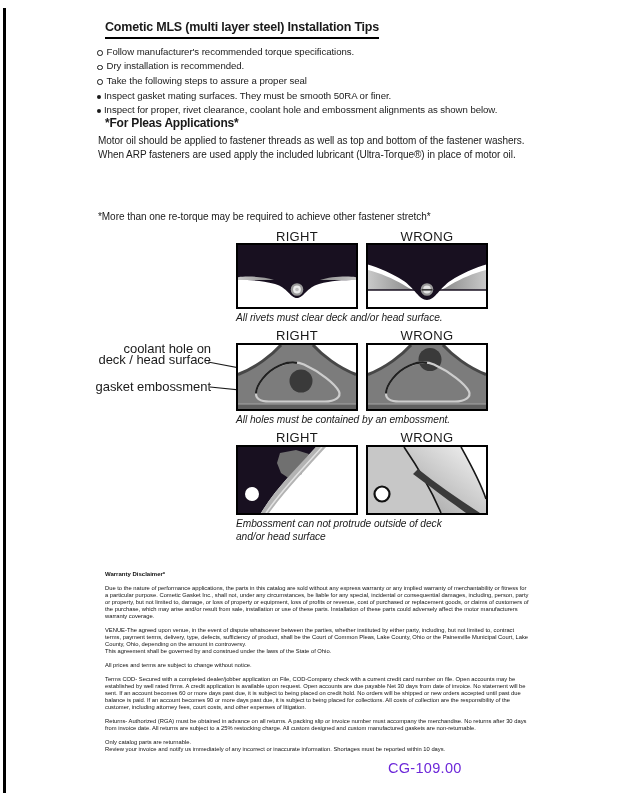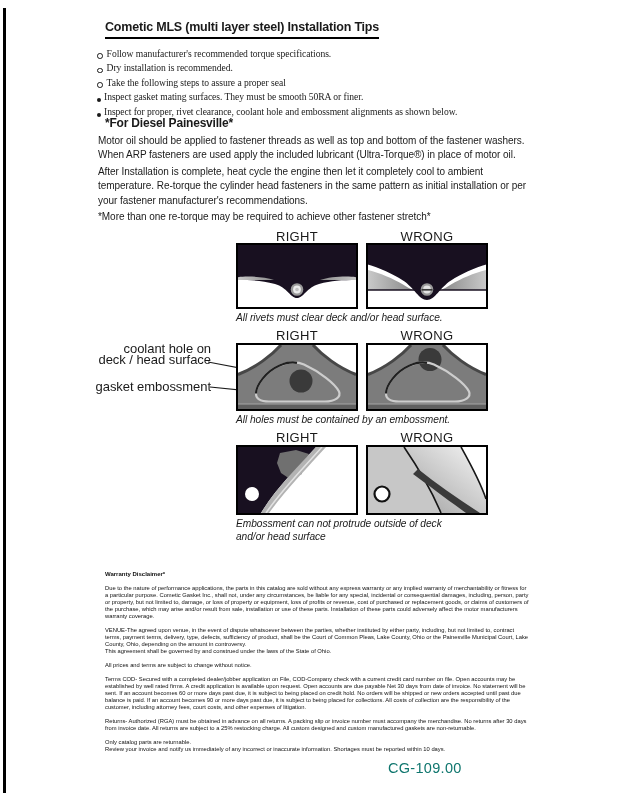--- a/index.html
+++ b/index.html
@@ -2,42 +2,42 @@
 <html><head>
 <meta charset="utf-8">
 <style>
   html,body{margin:0;padding:0;background:#fff;}
   .page{position:relative;width:618px;height:800px;background:#ffffff;overflow:hidden;
         font-family:"Liberation Sans", sans-serif;color:#1a1a1a;padding-left:7px;}
   .leftbar{position:absolute;left:3px;top:8px;width:3px;height:785px;background:#000;}
   .title{position:absolute;left:105px;top:20px;font-size:12.5px;font-weight:bold;
          letter-spacing:-0.2px;border-bottom:2px solid #000;padding-bottom:2.5px;white-space:nowrap;}
   .bullets{position:absolute;left:97px;top:44px;font-size:9.6px;letter-spacing:-0.05px;}
-  .bline{display:flex;align-items:flex-end;height:14.6px;font-family:Liberation Serif, serif;}
+  .bline{display:flex;align-items:center;height:14.6px;}
   .marker-o{flex:none;width:3.6px;height:3.6px;border:1px solid #1a1a1a;border-radius:50%;margin:3.2px 4px 0 0;}
   .marker-dot{flex:none;width:4px;height:4px;background:#1a1a1a;border-radius:50%;margin:3px 3px 0 0;}
   .sub{}
   .h2{position:absolute;left:105px;top:116px;font-size:12px;font-weight:bold;letter-spacing:-0.2px;}
   .para{position:absolute;left:98px;width:430px;font-size:10px;line-height:14.3px;letter-spacing:-0.05px;}
   #p1{top:134px;} #p2{top:165px;} #pnote{top:210px;}
   .fig-header{position:absolute;width:122px;text-align:center;font-size:13px;letter-spacing:0.3px;}
   .fig-box{position:absolute;width:122px;}
   .fig-box svg{display:block;}
   .fig-caption{position:absolute;font-size:10.2px;letter-spacing:-0.05px;line-height:13px;font-style:italic;}
   #cap1{left:236px;top:311px;width:300px;}
   #cap2{left:236px;top:413px;width:252px;}
   #cap3{left:236px;top:517px;width:235px;}
   .annot{position:absolute;font-size:13px;letter-spacing:-0.05px;text-align:right;line-height:11.3px;width:127px;left:84px;}
   #annot1{top:343px;} #annot2{top:381px;}
   .leaders{position:absolute;left:208px;top:348px;width:100px;height:50px;}
   .warranty{position:absolute;left:105px;top:571px;width:426px;font-size:5.8px;line-height:7.1px;color:#111;}
   .warranty p{margin:0 0 6.8px 0;}
   .warranty .whead{font-weight:bold;font-size:6px;margin-bottom:6.5px;}
   .preline{white-space:pre-line;}
-  .footer-code{position:absolute;left:388px;top:760px;font-size:14.5px;letter-spacing:0.3px;color:#0f766e;}
+  .footer-code{position:absolute;left:388px;top:760px;font-size:14.5px;letter-spacing:0.3px;color:#6d28d9;}
 </style>
 </head>
 <body>
 
 <div class="page">
   <div class="leftbar"></div>
 
   <div class="title">Cometic MLS (multi layer steel) Installation Tips</div>
 
   <div class="bullets">
@@ -56,23 +56,22 @@
     <div class="bline sub">
       <span class="marker-dot"></span>
       <span>Inspect gasket mating surfaces.  They must be smooth 50RA or finer.</span>
     </div>
     <div class="bline sub">
       <span class="marker-dot"></span>
       <span>Inspect for proper, rivet clearance, coolant hole and embossment alignments as shown below.</span>
     </div>
   </div>
 
-  <div class="h2">*For Diesel Painesville*</div>
+  <div class="h2">*For Pleas Applications*</div>
   <div class="para" id="p1">Motor oil should be applied to fastener threads as well as top and bottom of the fastener washers. When ARP fasteners are used apply the included lubricant (Ultra-Torque®) in place of motor oil.</div>
-  <div class="para" id="p2">After Installation is complete, heat cycle the engine then let it completely cool to ambient temperature. Re-torque the cylinder head fasteners in the same pattern as initial installation or per your fastener manufacturer's recommendations.</div>
   <div class="para" id="pnote">*More than one re-torque may be required to achieve other fastener stretch*</div>
 
   <div class="fig-header" style="left:236px;top:229px;">RIGHT</div>
   <div class="fig-header" style="left:366px;top:229px;">WRONG</div>
 
   <div class="fig-box" style="left:236px;top:243px;">
     <svg width="122" height="66" viewBox="0 0 122 66">
       <defs>
         <linearGradient id="wL" x1="0" y1="0" x2="1" y2="0">
             <stop offset="0" stop-color="#c9c9c9"></stop>

